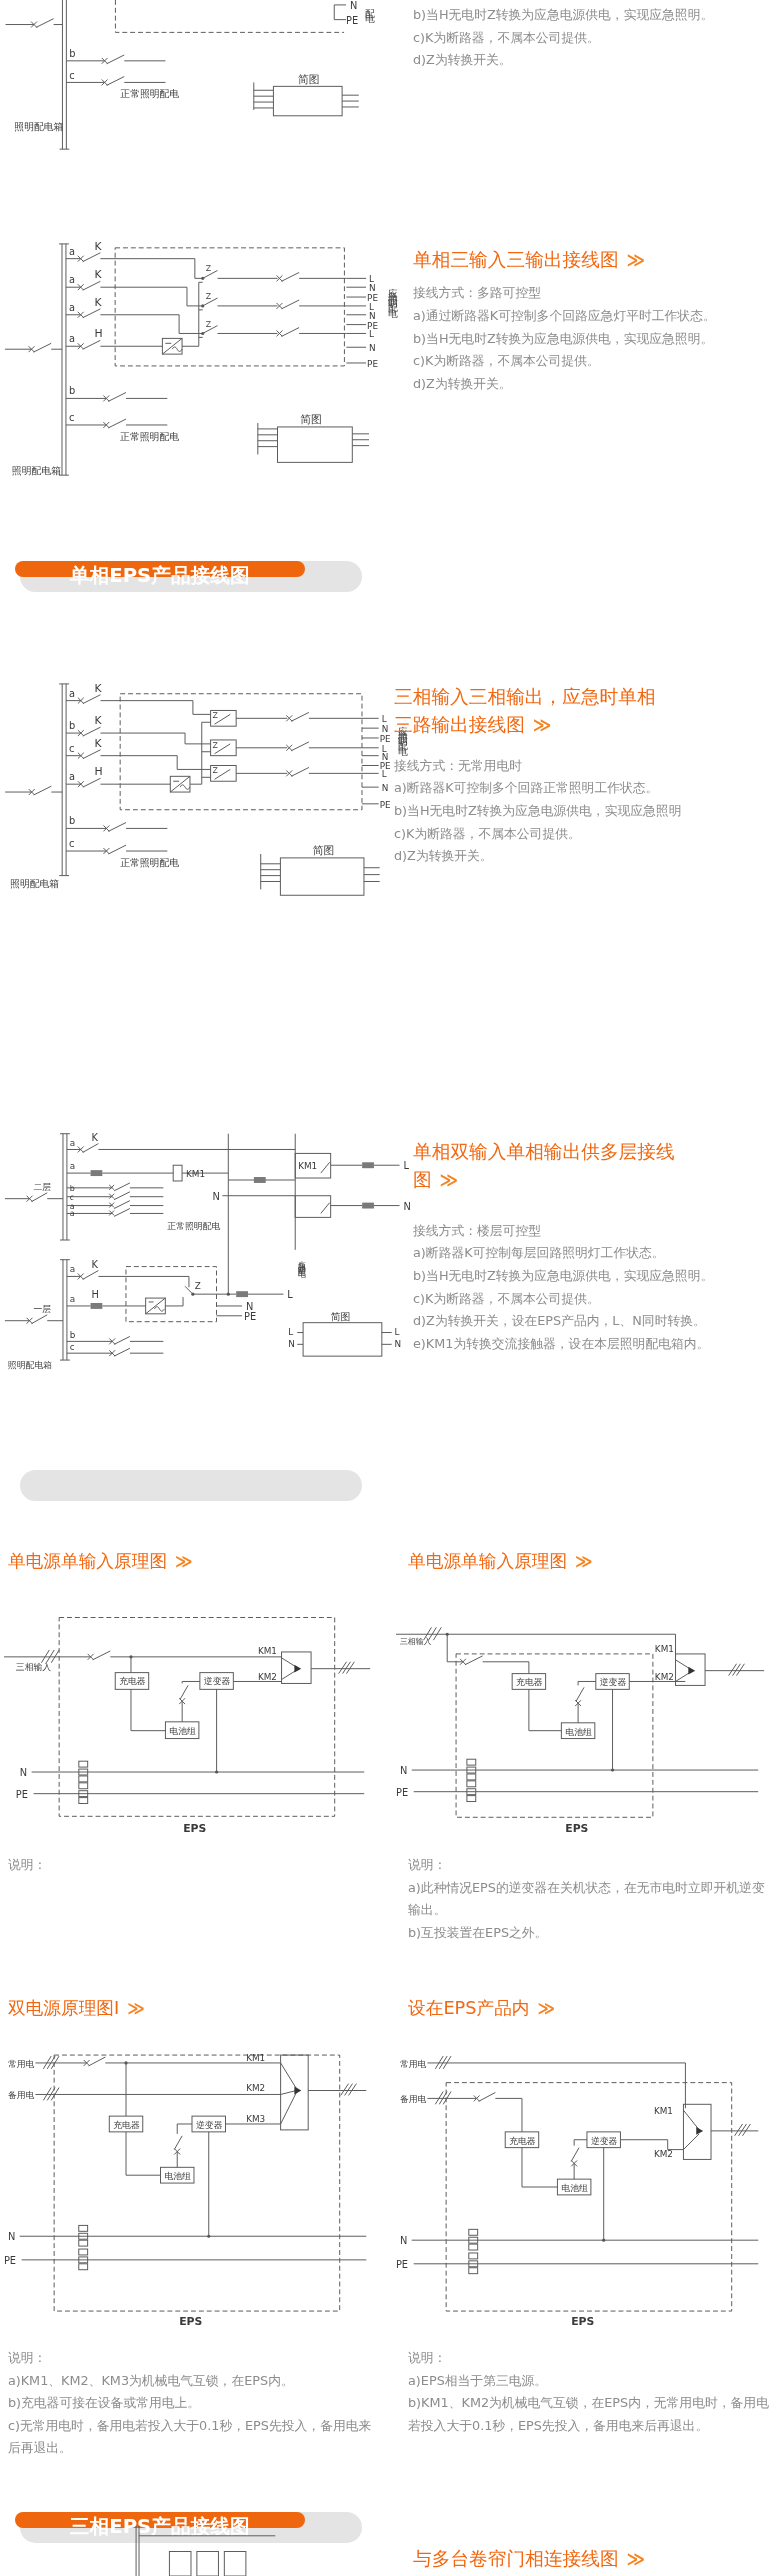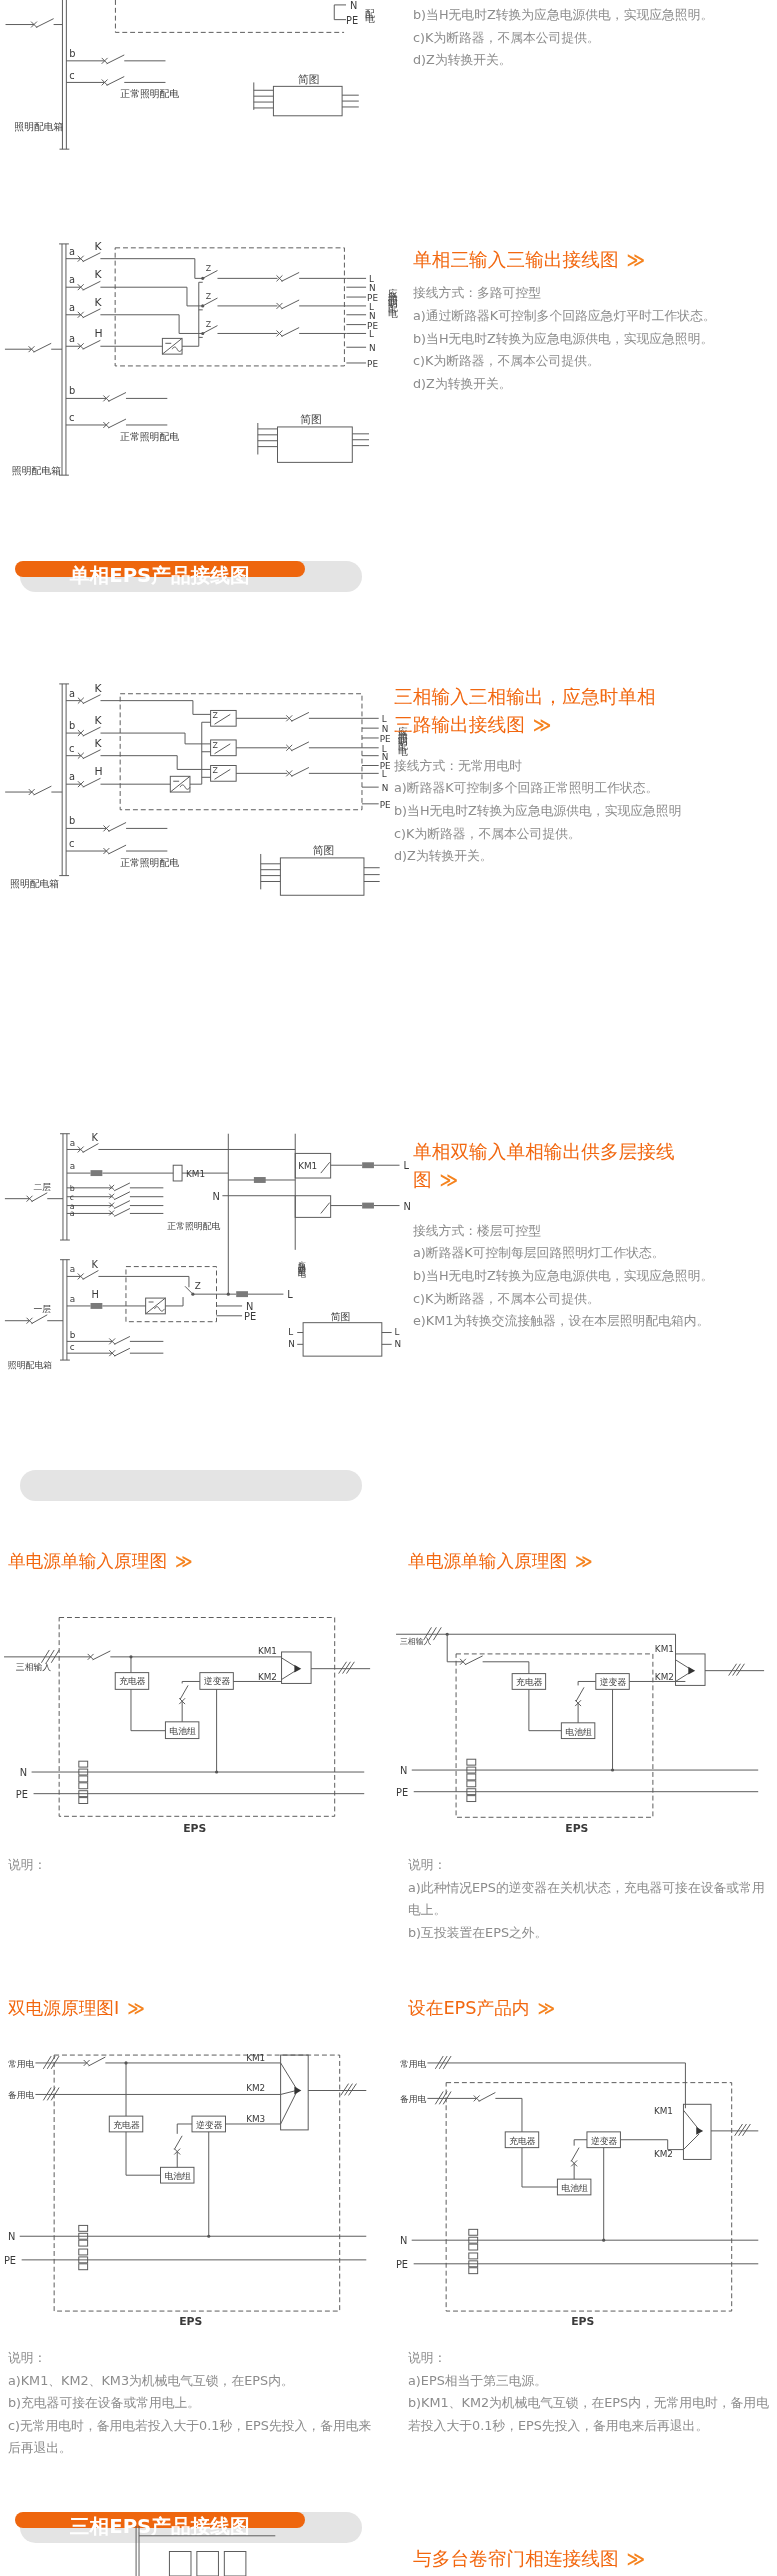--- a/index.html
+++ b/index.html
@@ -374,20 +374,21 @@
   <div class="abs" style="left:413px;top:1138px;width:359px">
     <h2 class="sec-title">
       <span style="display:block">单相双输入单相输出供多层接线</span>
       <span><span>图</span><span class="arrow">≫</span></span>
     </h2>
     <div class="notes" style="margin-top:25.6px">
       <div>接线方式：楼层可控型</div>
       <div>a)断路器K可控制每层回路照明灯工作状态。</div>
       <div>b)当H无电时Z转换为应急电源供电，实现应急照明。</div>
       <div>c)K为断路器，不属本公司提供。</div>
+      <div>d)Z为转换开关，设在EPS产品内，L、N同时转换。</div>
       <div>e)KM1为转换交流接触器，设在本层照明配电箱内。</div>
     </div>
   </div>
 
   <div class="pill-track" style="left:19.7px;top:1470px;width:342px"></div>
 
   <h3 class="abs sub-title" style="left:7.9px;top:1549px"><span>单电源单输入原理图</span><span class="arrow">≫</span></h3>
   <h3 class="abs sub-title" style="left:408px;top:1549px"><span>单电源单输入原理图</span><span class="arrow">≫</span></h3>
 
   <svg class="abs" style="left:0;top:1587px" width="384" height="248" viewBox="0 0 390 252">
@@ -481,21 +482,21 @@
     </g>
     <text x="4" y="212" class="t10">PE</text>
     <text x="176" y="249" class="t11 tb">EPS</text>
   </svg>
 
   <div class="abs notes" style="left:7.9px;top:1854px;width:374px">
     <div>说明：</div>
   </div>
   <div class="abs notes" style="left:408px;top:1854px;width:364px">
     <div>说明：</div>
-    <div>a)此种情况EPS的逆变器在关机状态，充电器可接在设备或常用电上。</div>
+    <div>a)此种情况EPS的逆变器在关机状态，在无市电时立即开机逆变输出。</div>
     <div>b)互投装置在EPS之外。</div>
   </div>
 
   <h3 class="abs sub-title" style="left:7.9px;top:1996px"><span>双电源原理图Ⅰ</span><span class="arrow">≫</span></h3>
   <h3 class="abs sub-title" style="left:408px;top:1996px"><span>设在EPS产品内</span><span class="arrow">≫</span></h3>
 
   <svg class="abs" style="left:0;top:2047px" width="384" height="281" viewBox="0 0 390 285">
     <rect class="w dash" x="55" y="8" width="290" height="260"></rect>
     <text x="8" y="20" class="t9">常用电</text>
     <g>

